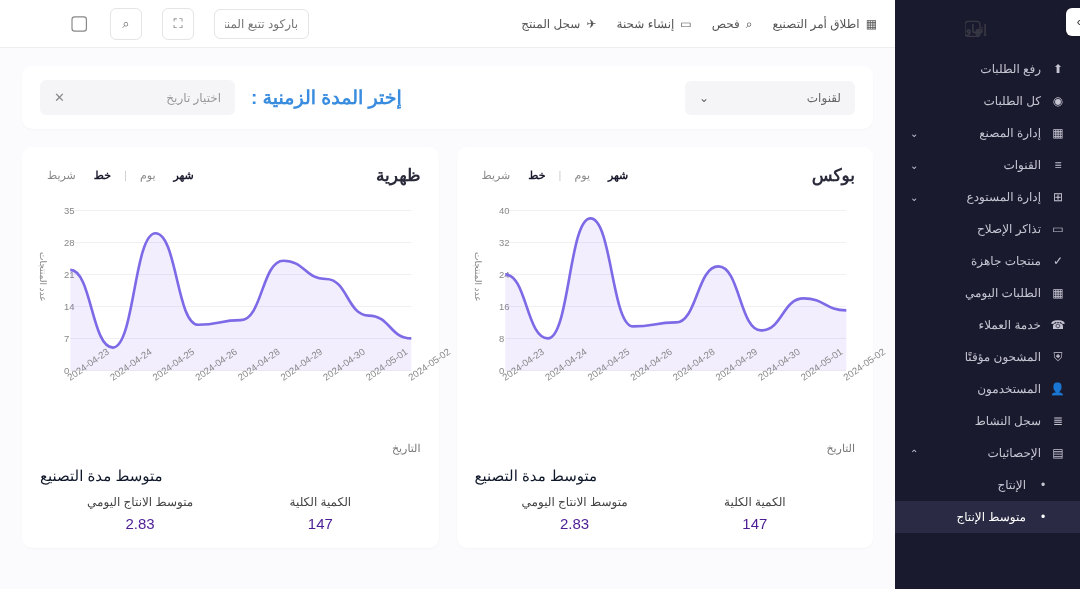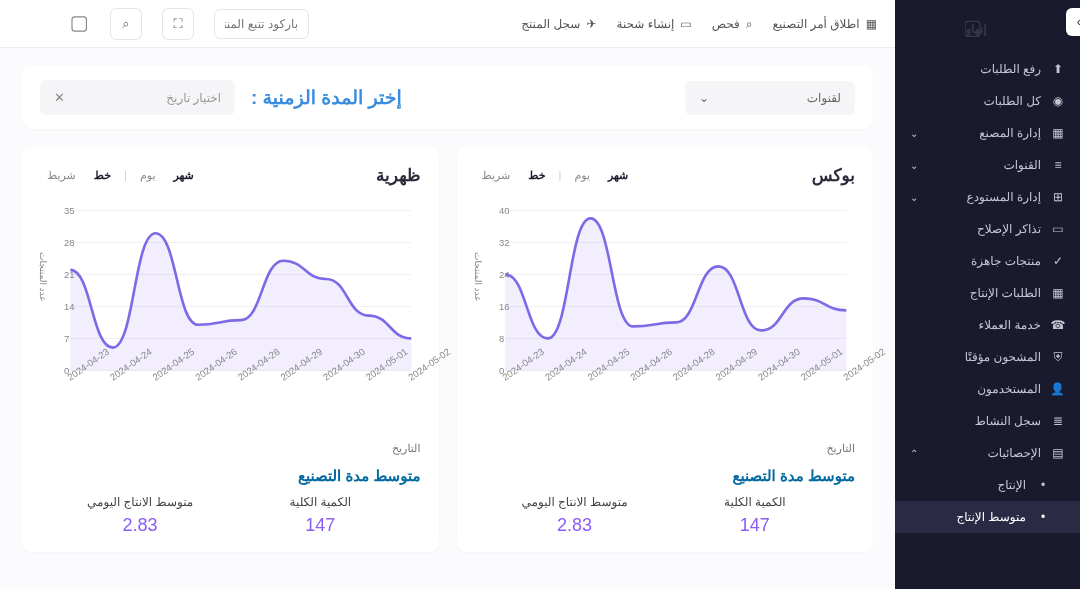--- a/index.html
+++ b/index.html
@@ -44,25 +44,25 @@
 .chart-tab{padding:3px 7px;cursor:pointer;border-radius:4px}
 .chart-tab.active{color:#1a1a2e;font-weight:700}
 .chart-sep{color:#ccc;padding:3px 2px}
 
 .chart-body{height:200px;position:relative}
 .chart-svg{width:100%;height:100%}
 .axis-lbl{font-size:9px;fill:#888}
 .ylabel{writing-mode:vertical-rl;font-size:9px;color:#888;position:absolute;left:-2px;top:50px}
 .xlabel{text-align:right;font-size:11px;color:#777;margin-top:40px}
 
-.stats-title{text-align:right;font-size:15px;font-weight:700;color:#0369a1;margin:12px 0 10px}
+.stats-title{text-align:left;font-size:15px;font-weight:400;color:#0f172a;margin:12px 0 10px}
 .stats-row{display:flex;justify-content:space-between;padding:0 10px}
 .stat{text-align:center;flex:1}
 .stat-label{font-size:12px;color:#444;margin-bottom:6px}
-.stat-val{font-size:18px;color:#8b5cf6}
+.stat-val{font-size:15px;color:#4c1d95}
 
 svg.area-path{overflow:visible}
 .area-fill{fill:#8b5cf6;fill-opacity:.1}
 .area-line{fill:none;stroke:#7c6ae6;stroke-width:2.5}
 .grid-line{stroke:#f0f0f3;stroke-width:1}
 </style>
 </head>
 <body>
 
 <div class="app">
@@ -104,21 +104,21 @@
     <div class="sb-item">
       <span class="sb-icon">▭</span>
       <span>تذاكر الإصلاح</span>
     </div>
     <div class="sb-item">
       <span class="sb-icon">✓</span>
       <span>منتجات جاهزة</span>
     </div>
     <div class="sb-item">
       <span class="sb-icon">▦</span>
-      <span>الطلبات الإنتاج</span>
+      <span>الطلبات اليومي</span>
     </div>
     <div class="sb-item">
       <span class="sb-icon">☎</span>
       <span>خدمة العملاء</span>
     </div>
     <div class="sb-item">
       <span class="sb-icon">⛨</span>
       <span>المشحون مؤقتًا</span>
     </div>
     <div class="sb-item">

